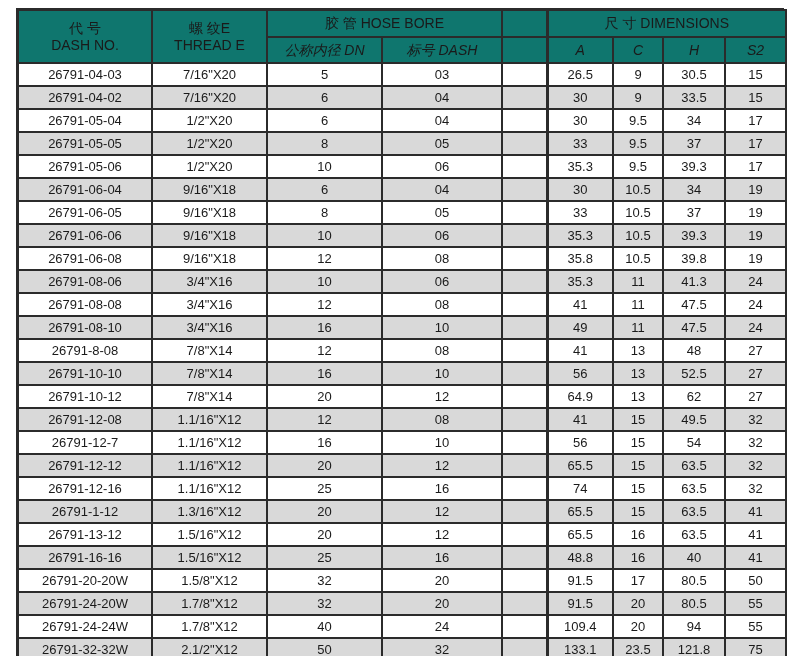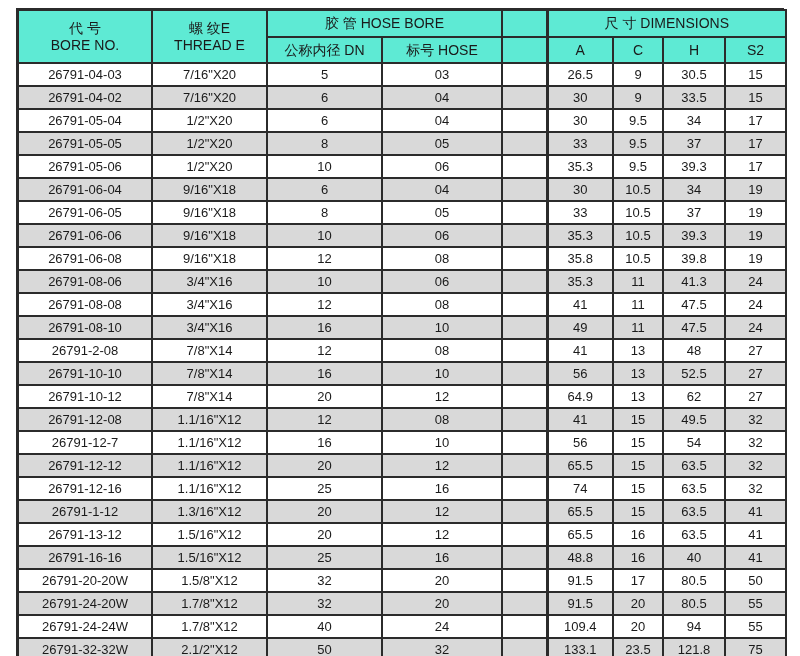--- a/index.html
+++ b/index.html
@@ -20,27 +20,27 @@
   }
   table.parts th, table.parts td {
     border: 2px solid #2b2b2b;
     text-align: center;
     vertical-align: middle;
     padding: 0;
     overflow: hidden;
     white-space: nowrap;
   }
   table.parts thead th {
-    background: #5eead4;
+    background: #0f766e;
     font-weight: normal;
     font-size: 14px;
     line-height: 17px;
   }
   table.parts thead tr.h1 th { height: 25px; }
-  table.parts thead tr.h2 th { height: 24px; }
+  table.parts thead tr.h2 th { height: 24px; font-style: italic; }
   table.parts tbody td {
     height: 21px;
     font-size: 13px;
     background: #ffffff;
   }
   table.parts tbody tr.alt td { background: #d9d9d9; }
   .dim-start { border-left-width: 3px !important; }
 </style>
 </head>
 <body>
@@ -56,33 +56,33 @@
         <col style="width:45px">
         <col style="width:66px">
         <col style="width:50px">
         <col style="width:62px">
         <col style="width:61px">
       </colgroup>
       <thead>
         <tr class="h1">
           <th rowspan="2">
             <div>代  号</div>
-            <div>BORE NO.</div>
+            <div>DASH NO.</div>
           </th>
           <th rowspan="2">
             <div>螺  纹E</div>
             <div>THREAD  E</div>
           </th>
           <th colspan="2">胶  管  HOSE BORE</th>
           <th></th>
           <th colspan="4" class="dim-start">尺 寸   DIMENSIONS</th>
         </tr>
         <tr class="h2">
           <th>公称内径 DN</th>
-          <th>标号 HOSE</th>
+          <th>标号 DASH</th>
           <th></th>
           <th class="dim-start">A</th>
           <th>C</th>
           <th>H</th>
           <th>S2</th>
         </tr>
       </thead>
       <tbody>
           <tr>
             <td>26791-04-03</td>
@@ -210,21 +210,21 @@
             <td>3/4"X16</td>
             <td>16</td>
             <td>10</td>
             <td></td>
             <td class="dim-start">49</td>
             <td>11</td>
             <td>47.5</td>
             <td>24</td>
           </tr>
           <tr>
-            <td>26791-2-08</td>
+            <td>26791-8-08</td>
             <td>7/8"X14</td>
             <td>12</td>
             <td>08</td>
             <td></td>
             <td class="dim-start">41</td>
             <td>13</td>
             <td>48</td>
             <td>27</td>
           </tr>
           <tr class="alt">

